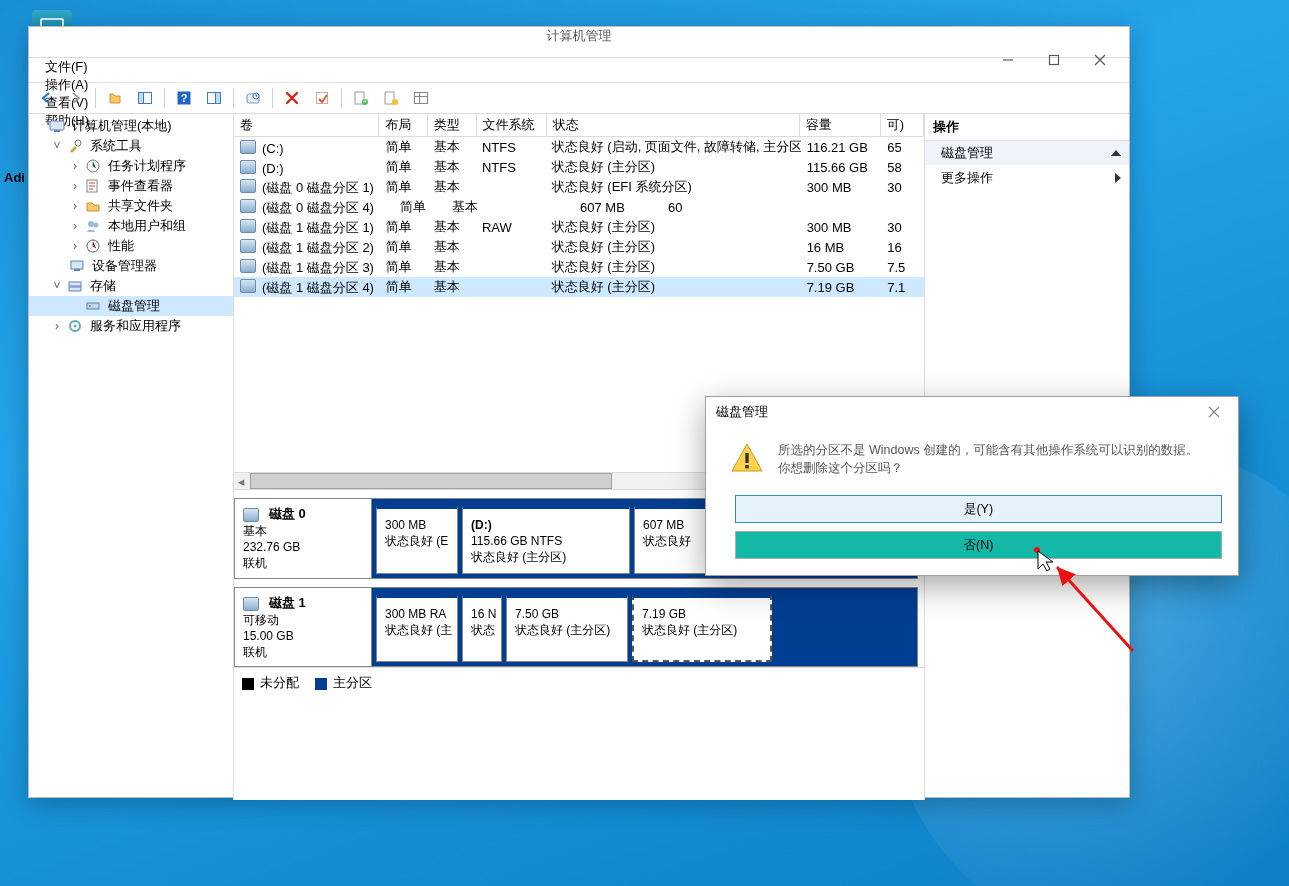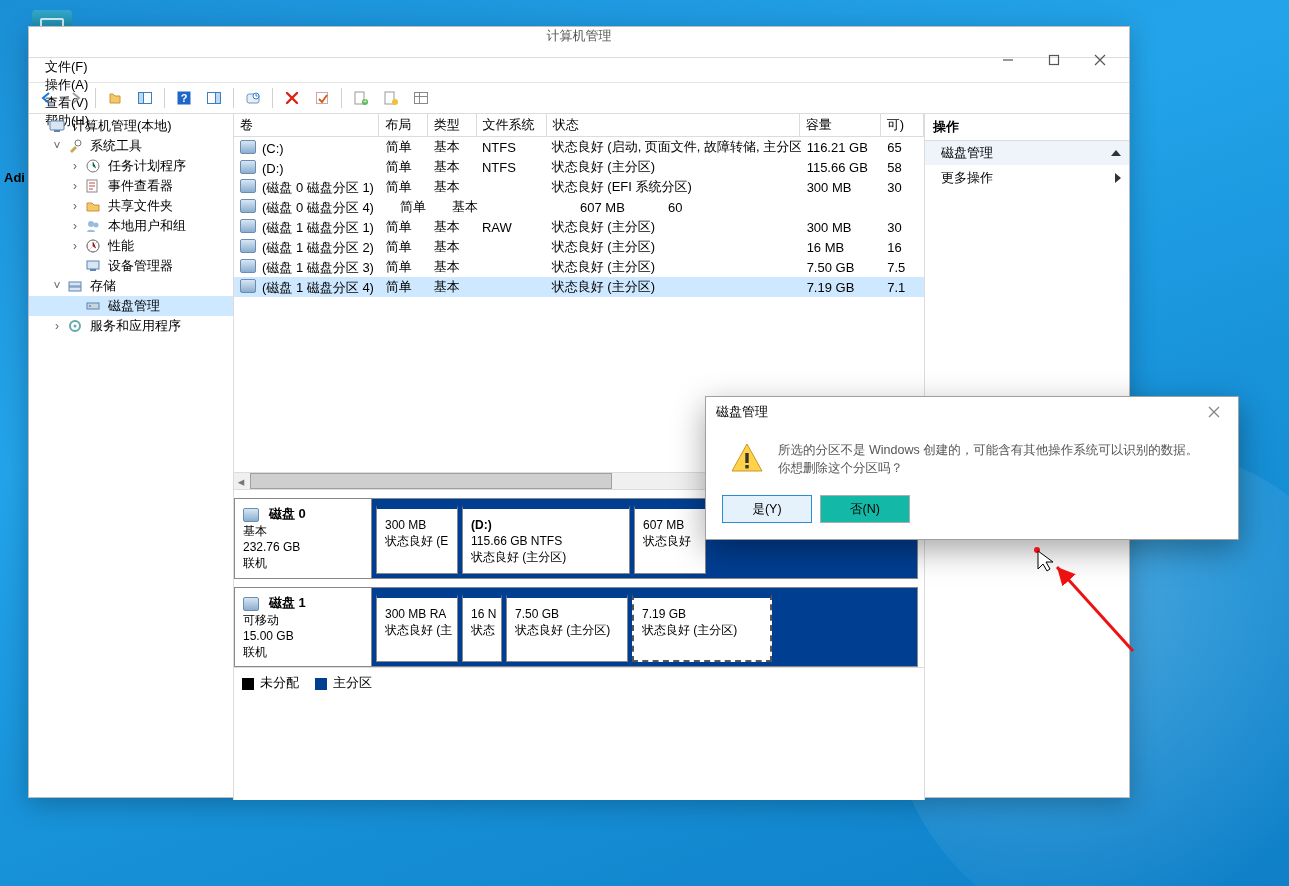--- a/index.html
+++ b/index.html
@@ -86,21 +86,21 @@
   .playtri{width:0;height:0;border-top:5px solid transparent;border-bottom:5px solid transparent;border-left:6px solid #333;display:inline-block;}
 
   
   .modal{position:absolute;left:705px;top:396px;width:532px;background:#fff;border:1px solid #a0a0a0;box-shadow:0 10px 30px rgba(0,0,0,.35);}
   .modal .mtitle{height:30px;display:flex;align-items:center;padding:0 10px;font-size:13px;}
   .modal .mtitle .x{margin-left:auto;color:#999;width:28px;height:28px;display:flex;align-items:center;justify-content:center;}
   .modal .mbody{display:flex;gap:14px;padding:14px 24px 8px 24px;}
   .modal .warn{flex:0 0 auto;}
   .modal .warn svg{display:block;}
   .modal .msg{font-size:12.5px;color:#555;line-height:18px;}
-  .modal .mbtns{display:flex;gap:8px;padding:10px 16px 16px 16px;}
+  .modal .mbtns{display:flex;justify-content:flex-end;gap:8px;padding:10px 16px 16px 29px;flex-direction:column;}
   .modal .mbtn{min-width:88px;height:26px;border:1px solid #adadad;background:#14b8a6;display:flex;align-items:center;justify-content:center;font-size:12.5px;}
   .modal .mbtn.primary{border-color:#2a8dd4;background:#e5f1fb;}
   
   .cursor{position:absolute;pointer-events:none;}
   .red-arrow{position:absolute;pointer-events:none;}
 </style>
 </head>
 <body>
 
 <div class="desktop">
@@ -288,21 +288,21 @@
             <span class="ticn">
               <svg width="16" height="16">
                 <circle cx="8" cy="8" r="6" fill="#fff" stroke="#888"></circle>
                 <path d="M8 4v4l3 2" stroke="#d33"></path>
                 <circle cx="8" cy="8" r="6" fill="none" stroke="#888"></circle>
                 <path d="M3 13l10-10" stroke="#d33" opacity=".3"></path>
               </svg>
             </span>
             <span class="lbl">性能</span>
           </div>
-          <div class="tree-row" style="padding-left: 40px;">
+          <div class="tree-row" style="padding-left: 24px;">
             <span class="tw"></span>
             <span class="ticn">
               <svg width="16" height="16">
                 <rect x="2" y="3" width="12" height="8" fill="#d9e6f2" stroke="#5a85b5"></rect>
                 <rect x="5" y="11" width="6" height="2" fill="#5a85b5"></rect>
               </svg>
             </span>
             <span class="lbl">设备管理器</span>
           </div>
           <div class="tree-row" style="padding-left: 22px;">

